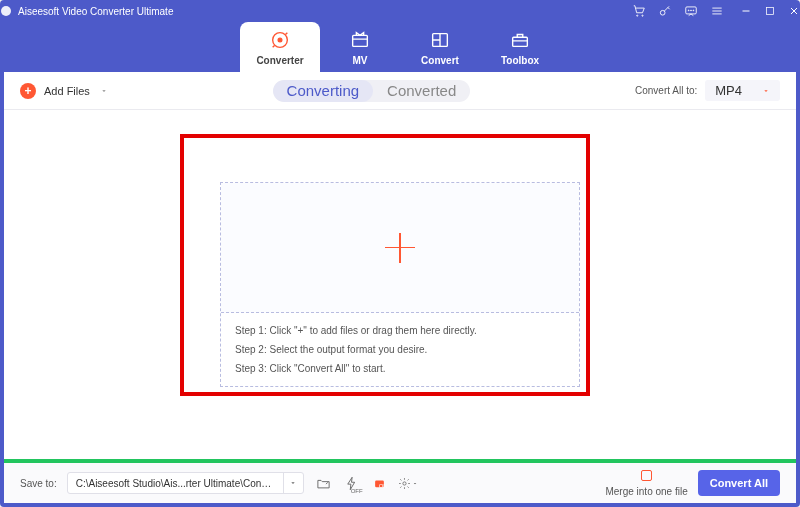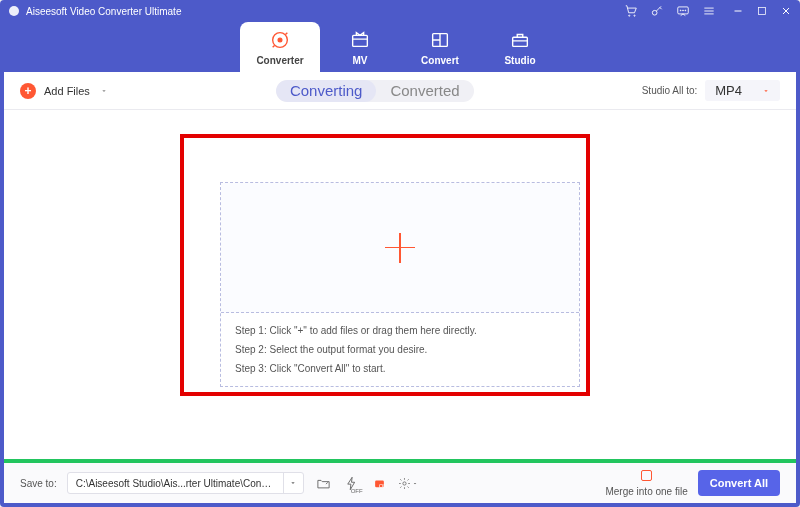--- a/index.html
+++ b/index.html
@@ -15,21 +15,21 @@
       height: 507px;
       background: #4d5ac9;
       border-radius: 4px;
       display: flex;
       flex-direction: column;
     }
     .titlebar {
       height: 22px;
       display: flex;
       align-items: center;
-      padding: 0 8px;
+      padding: 0 0;
       color: #fff;
     }
     .app-logo {
       display: inline-flex;
       align-items: center;
       gap: 6px;
     }
     .app-title {
       font-size: 10px;
       color: #fff;
@@ -377,21 +377,21 @@
       </span>
       <span>Convert</span>
     </div>
     <div class="tab">
       <span class="tab-icon">
         <svg width="22" height="22" viewBox="0 0 24 24" fill="none" stroke="#fff" stroke-width="1.5">
             <rect x="4" y="9" width="16" height="10" rx="1"></rect>
             <path d="M4 13h16M9 9V6h6v3"></path>
           </svg>
       </span>
-      <span>Studio</span>
+      <span>Toolbox</span>
     </div>
   </div>
 
   <div class="content">
     <div class="toolbar">
       <span class="add-files-btn">
         <span class="plus-circle">+</span>
         <span>Add Files</span>
         <span class="chevron-sm">
           <svg width="8" height="8" viewBox="0 0 24 24" fill="currentColor">
@@ -399,21 +399,21 @@
             </svg>
         </span>
       </span>
       <span class="toolbar-spacer"></span>
       <span class="segment">
         <span class="seg-btn active">Converting</span>
         <span class="seg-btn">Converted</span>
       </span>
       <span class="toolbar-spacer"></span>
       <span class="convert-all-to">
-        <span>Studio All to:</span>
+        <span>Convert All to:</span>
         <span class="format-drop">
           <span>MP4</span>
           <svg width="8" height="8" viewBox="0 0 24 24" fill="#ff5733">
               <path d="M7 10l5 5 5-5z"></path>
             </svg>
         </span>
       </span>
     </div>
 
     <div class="canvas">

